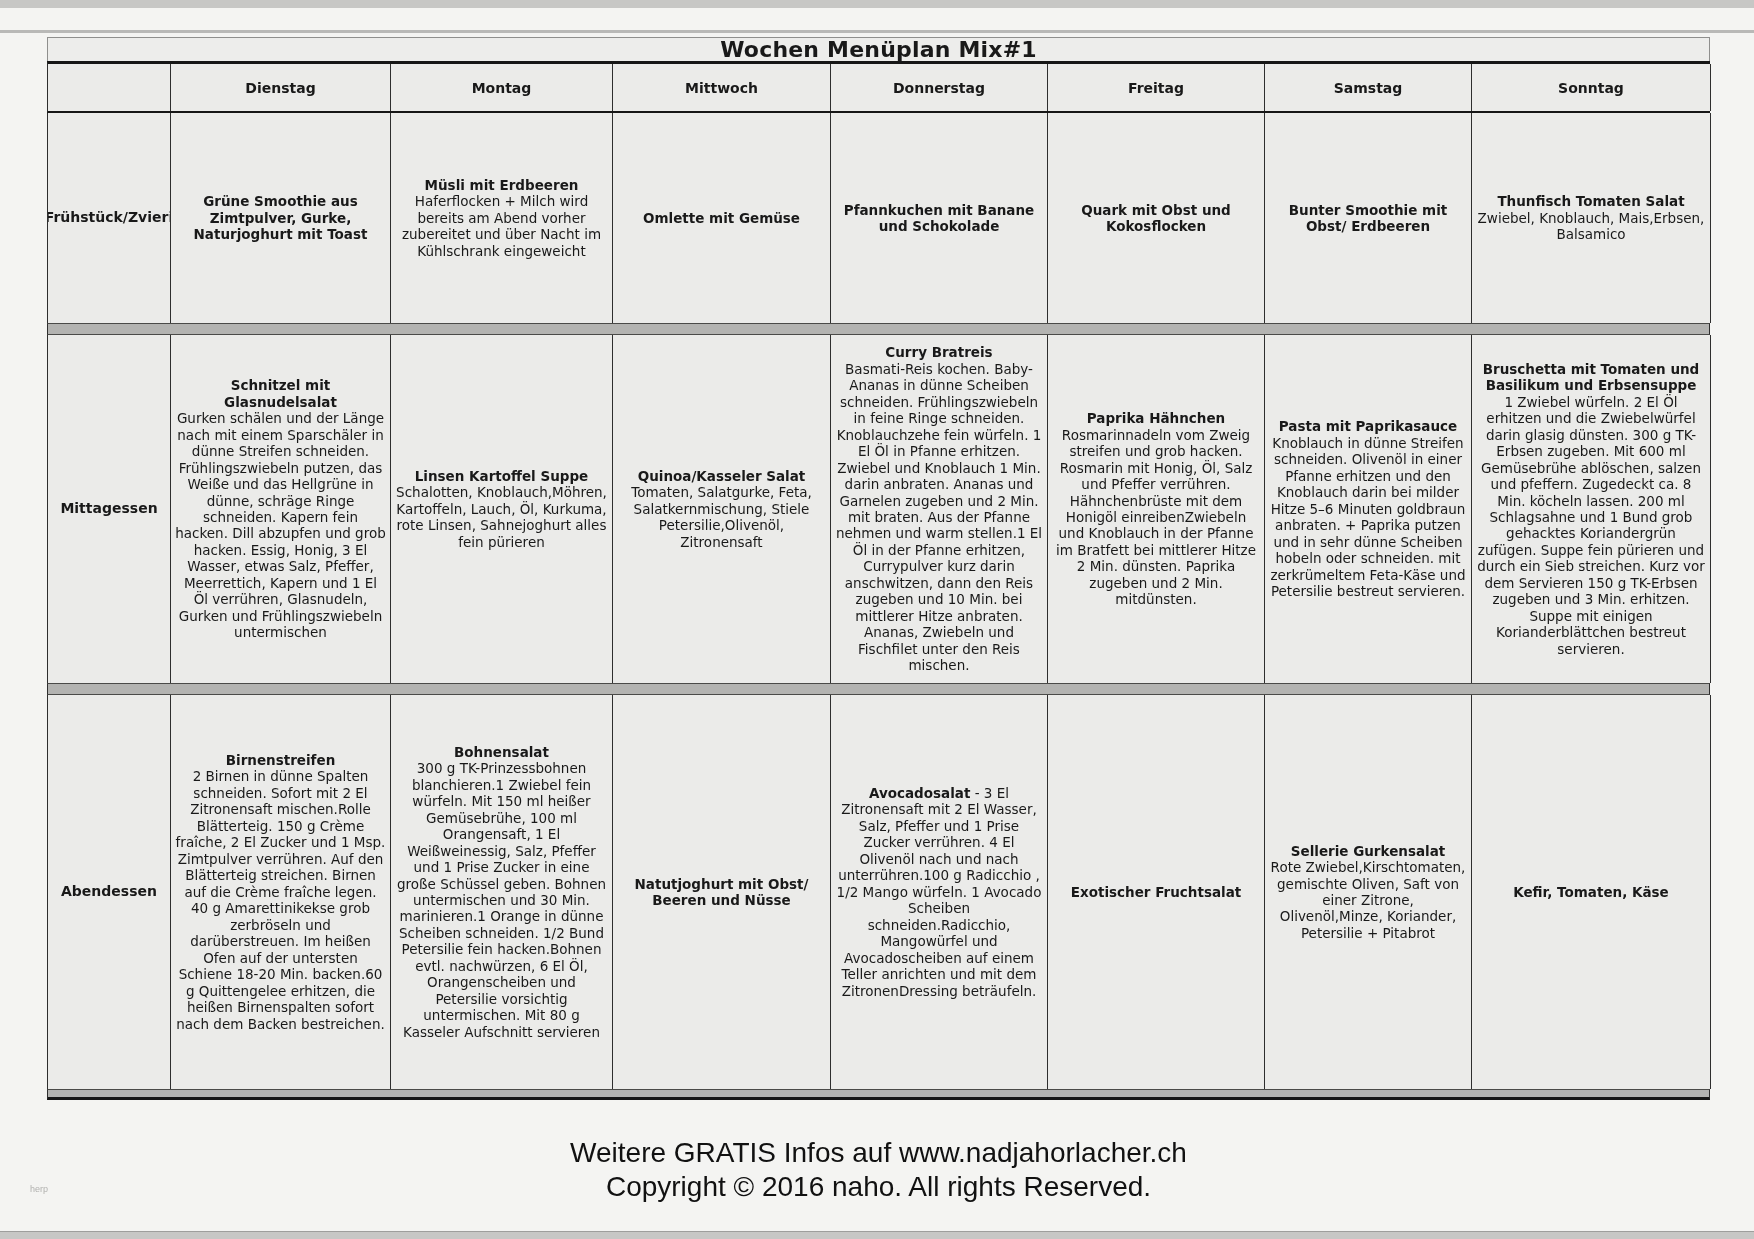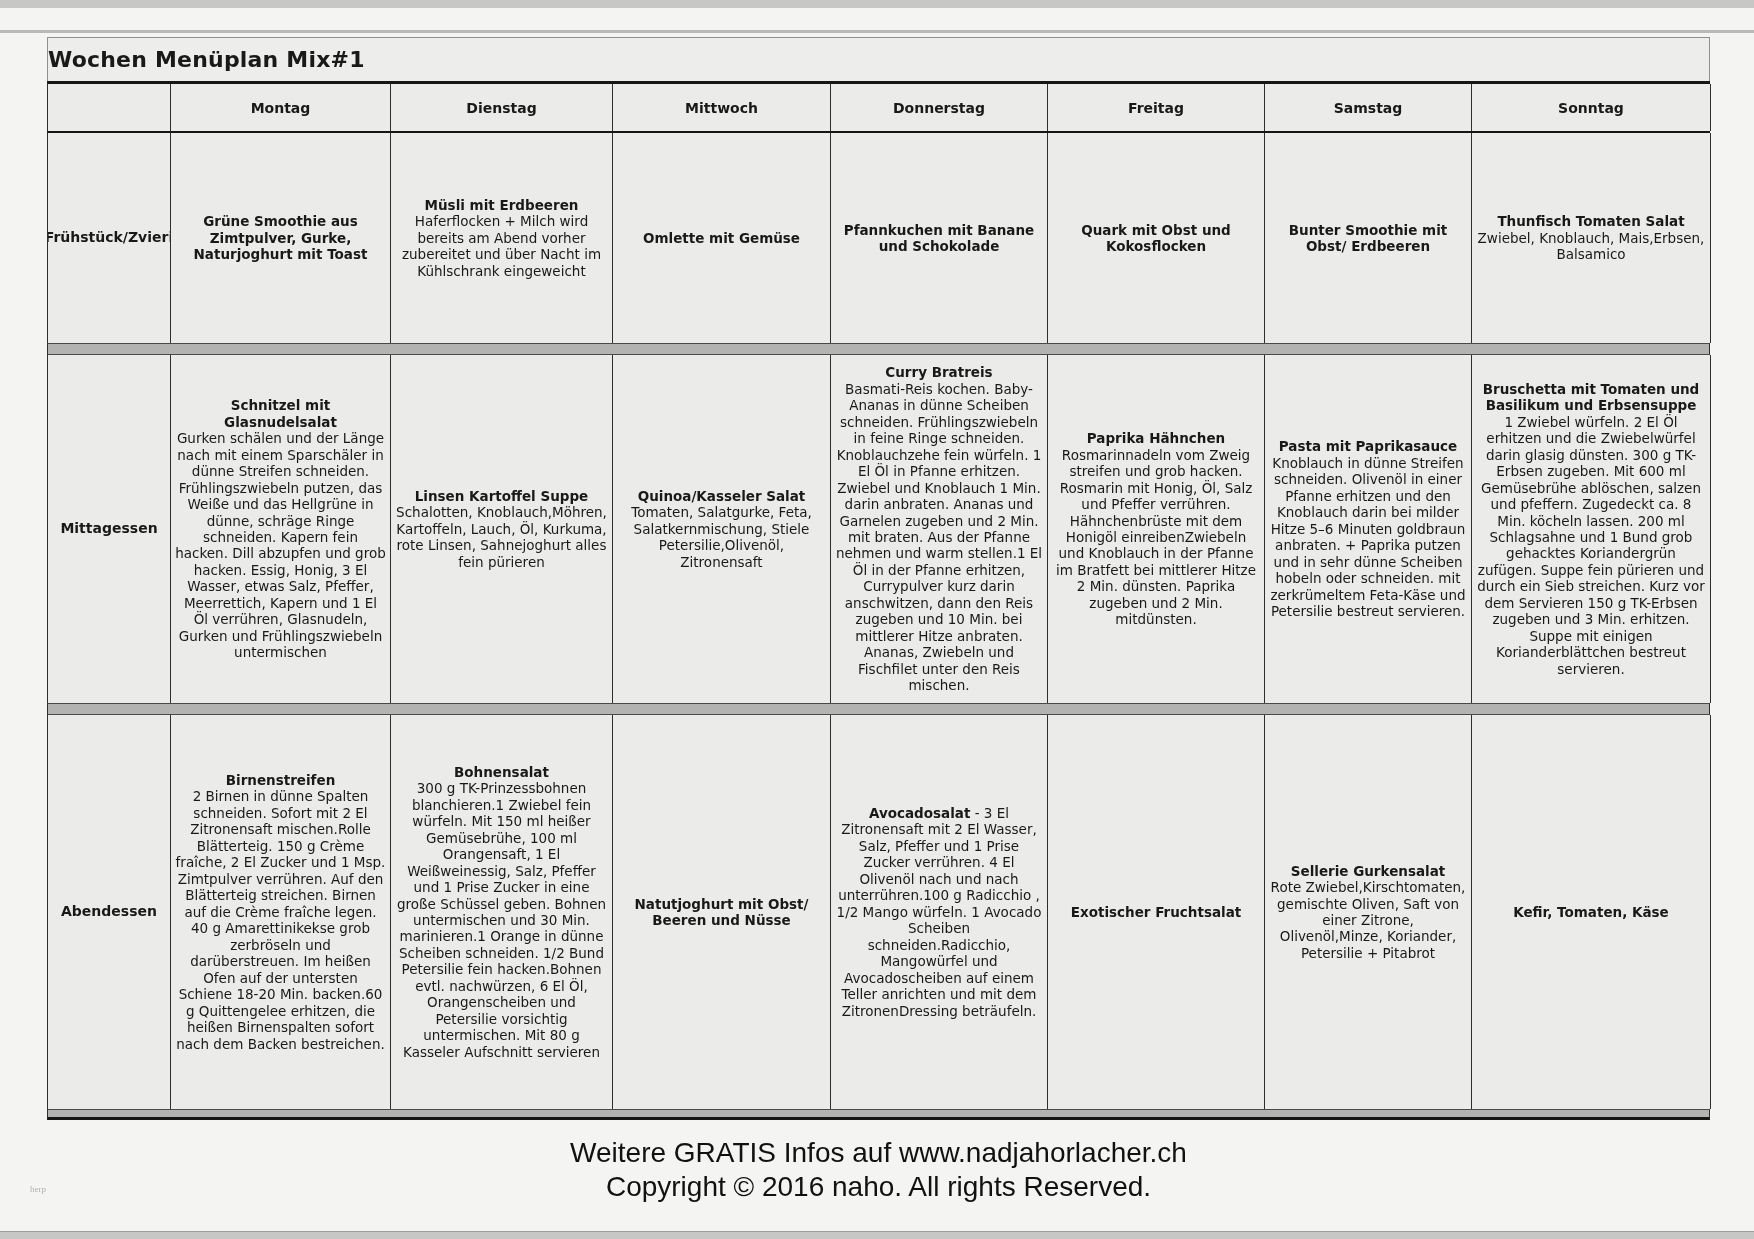--- a/index.html
+++ b/index.html
@@ -7,23 +7,23 @@
     width:1754px;height:1239px;position:relative;overflow:hidden;
     background:#f4f4f2;
     font-family:"DejaVu Sans",sans-serif;color:#191919;
   }
   .top-strip{position:absolute;left:0;top:0;width:1754px;height:8px;background:#c7c7c5;}
   .top-rule{position:absolute;left:0;top:30px;width:1754px;height:3px;background:#b9b9b7;}
   .bottom-strip{position:absolute;left:0;top:1231px;width:1754px;height:8px;background:#c7c7c5;border-top:1px solid #9e9e9c;}
 
   .table-wrap{position:absolute;left:47px;top:37px;width:1663px;}
   .title-row{
-    box-sizing:border-box;height:44px;background:#ededeb;
+    box-sizing:border-box;height:24px;background:#ededeb;
     border:1px solid #8f8f8d;border-bottom:none;
-    display:flex;align-items:center;
+    display:flex;align-items:center;justify-content:center;
   }
   .title-row span{font-weight:bold;font-size:22px;letter-spacing:.2px;}
 
   .grid{
     display:grid;box-sizing:border-box;
     grid-template-columns:123px 220px 222px 218px 217px 217px 207px 239px;
     border-left:1px solid #2e2e2e;
     background:#ebebe9;
   }
   .grid > div{box-sizing:border-box;border-right:1px solid #2e2e2e;overflow:hidden;}
@@ -46,39 +46,39 @@
     border-top:1px solid #4a4a48;border-bottom:1px solid #4a4a48;
   }
   .sep-last{height:11px;border-bottom:3px solid #161616;}
 
   .footer{
     position:absolute;left:47px;top:1136px;width:1663px;text-align:center;
     font-family:"Liberation Sans",sans-serif;font-size:28px;line-height:34px;color:#111;
   }
   .watermark{
     position:absolute;left:30px;top:1184px;font-size:9px;color:#b2b2b0;
-    font-family:Liberation Serif, serif;
+    font-family:Liberation Sans, sans-serif;
   }
 </style>
 </head>
 <body>
 
 <div class="top-strip"></div>
 <div class="top-rule"></div>
 
 <div class="table-wrap">
 
   <div class="title-row">
     <span>Wochen Menüplan Mix#1</span>
   </div>
 
   <div class="grid header-row">
     <div></div>
+    <div>Dienstag</div>
     <div>Montag</div>
-    <div>Dienstag</div>
     <div>Mittwoch</div>
     <div>Donnerstag</div>
     <div>Freitag</div>
     <div>Samstag</div>
     <div>Sonntag</div>
   </div>
 
   <div class="grid body-row" style="height:210px">
     <div>
         <span class="row-label">Frühstück/Zvieri</span>

